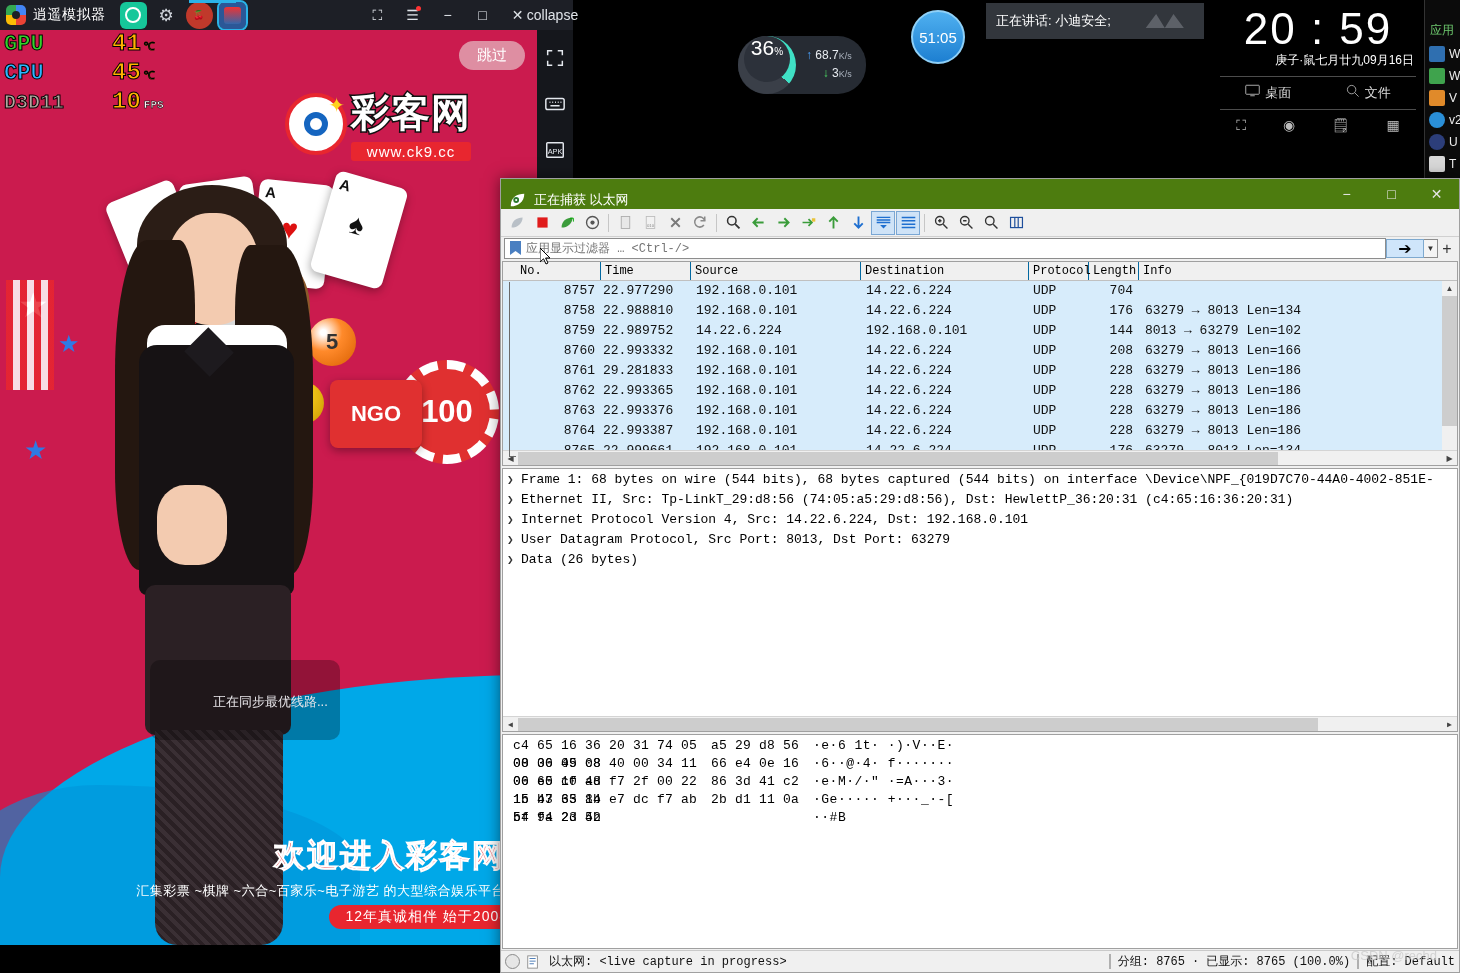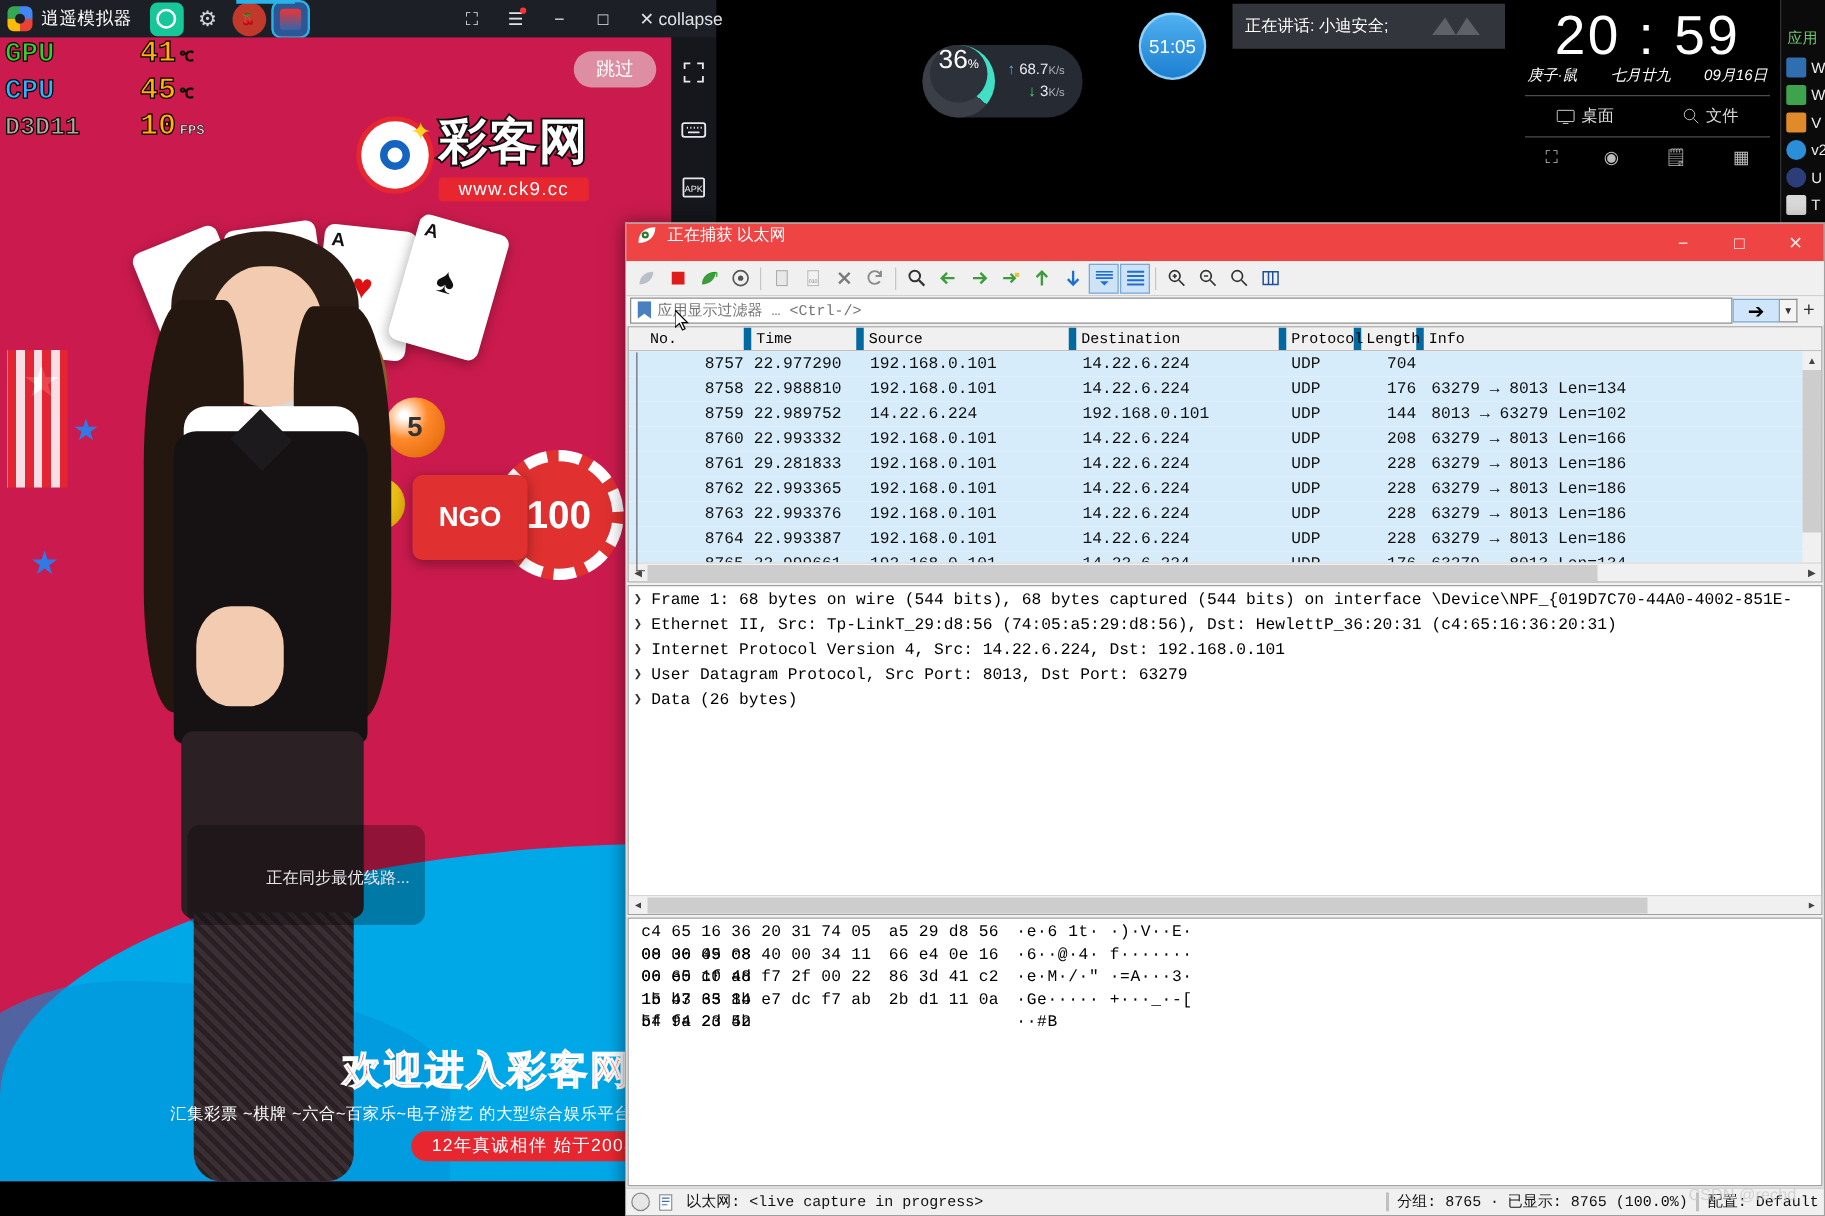--- a/index.html
+++ b/index.html
@@ -120,37 +120,37 @@
   .timer-bubble{position:absolute;left:911px;top:10px;width:54px;height:54px;border-radius:50%;
     background:linear-gradient(#4fb0f0,#1d7fd1);border:2px solid #8fd0f7;color:#fff;font-size:15px;
     display:flex;align-items:center;justify-content:center;}
 
   .speak-bar{position:absolute;left:986px;top:3px;width:218px;height:36px;background:#32363c;
     display:flex;align-items:center;padding-left:10px;color:#fff;font-size:13px;}
   .speak-logo{position:absolute;right:8px;top:7px;width:52px;height:22px;opacity:.35;}
 
   .clockwidget{position:absolute;left:1218px;top:4px;width:200px;color:#fff;}
   .cw-time{font-size:44px;letter-spacing:2px;font-weight:300;text-align:center;}
-  .cw-sub{display:flex;justify-content:space-between;font-size:12px;padding:0 4px;margin-top:-2px;font-style:italic;}
+  .cw-sub{display:flex;justify-content:flex-end;font-size:12px;padding:0 4px;margin-top:-2px;}
   .cw-div{height:1px;background:#4c4c4c;margin:7px 2px;}
   .cw-row{display:flex;justify-content:space-around;font-size:13px;align-items:center;color:#ddd;}
   .cw-row2{display:flex;justify-content:space-around;font-size:14px;color:#bbb;margin-top:3px;}
-  .cw-ic{display:flex;align-items:center;gap:5px;}
+  .cw-ic{display:flex;align-items:flex-start;gap:5px;}
 
   .applist{position:absolute;left:1424px;top:0px;width:36px;height:180px;background:#0b0b0b;
     border-left:1px solid #333;overflow:hidden;}
   .applist-title{color:#6ec96e;font-size:12px;padding:22px 0 4px 5px;}
   .applist-item{display:flex;align-items:center;gap:4px;padding:3px 0 3px 4px;color:#eee;font-size:12px;}
   .applist-ic{width:16px;height:16px;border-radius:2px;flex:0 0 16px;}
 
   
   #wireshark{position:absolute;left:500px;top:178px;width:960px;height:795px;
     background:#f0f0f0;border:1px solid #a0a0a0;box-shadow:0 0 14px rgba(0,0,0,.5);
     display:flex;flex-direction:column;}
-  .ws-title{height:30px;background:#ef4444;display:flex;align-items:flex-start;padding-left:8px;color:#fff;font-size:13px;}
+  .ws-title{height:30px;background:#4d7c0f;display:flex;align-items:flex-end;padding-left:8px;color:#fff;font-size:13px;}
   .ws-ico{width:18px;height:18px;margin-right:7px;position:relative;}
   .ws-ico svg{width:18px;height:18px;}
   .ws-wb{margin-left:auto;display:flex;}
   .ws-wbtn{width:45px;height:30px;display:flex;align-items:center;justify-content:center;color:#e6e6e6;font-size:14px;}
 
   .ws-menu{height:26px;background:#f0f0f0;display:flex;align-items:center;padding-left:8px;
     font-size:13px;color:#000;border-bottom:1px solid #dcdcdc;}
   .ws-menu span{padding:3px 10px;}
 
   .ws-toolbar{height:28px;background:#f0f0f0;display:flex;align-items:center;padding-left:4px;gap:1px;
@@ -166,21 +166,21 @@
   .filter-bookmark{width:15px;height:19px;display:flex;align-items:center;justify-content:center;margin-right:3px;}
   .filter-go{width:38px;height:19px;background:#cfe5fa;border:1px solid #7ea9cf;display:flex;align-items:center;justify-content:center;}
   .filter-dd{width:14px;height:19px;display:flex;align-items:center;justify-content:center;font-size:8px;color:#333;border:1px solid #8d8d8d;border-left:none;background:#f4f4f4;}
   .filter-plus{width:18px;text-align:center;font-size:16px;color:#333;}
 
   
   .ws-list{height:205px;background:#fff;border:1px solid #a0a0a0;margin:1px 1px 0 1px;
     display:flex;flex-direction:column;overflow:hidden;position:relative;}
   .pl-head{display:flex;height:19px;background:#f0f0f0;border-bottom:1px solid #c0c0c0;
     font-family:"Liberation Mono",monospace;font-size:12px;color:#000;flex:0 0 19px;}
-  .pl-head div{border-right:6px solid #0369a1;padding-left:4px;display:flex;align-items:center;}
+  .pl-head div{border-right:1px solid #0369a1;padding-left:4px;display:flex;align-items:center;}
   .pl-rows{flex:1;overflow:hidden;}
   .pl-row{display:flex;height:20px;line-height:20px;background:#d7ecfb;
     font-family:"Liberation Mono",monospace;font-size:13px;color:#111;}
   .c-tree{width:13px;position:relative;}
   .c-no{width:85px;text-align:right;padding-right:6px;}
   .c-time{width:90px;padding-left:2px;}
   .c-src{width:170px;padding-left:5px;}
   .c-dst{width:168px;padding-left:5px;}
   .c-proto{width:60px;padding-left:4px;}
   .c-len{width:50px;text-align:right;padding-right:6px;}

